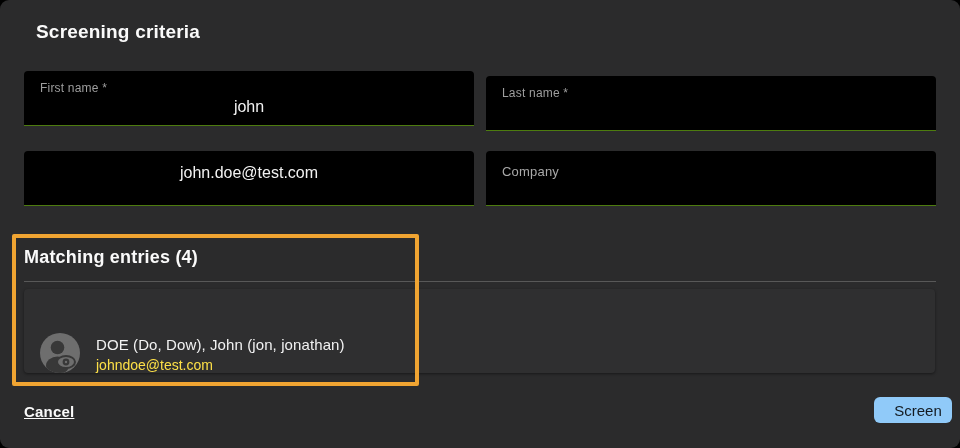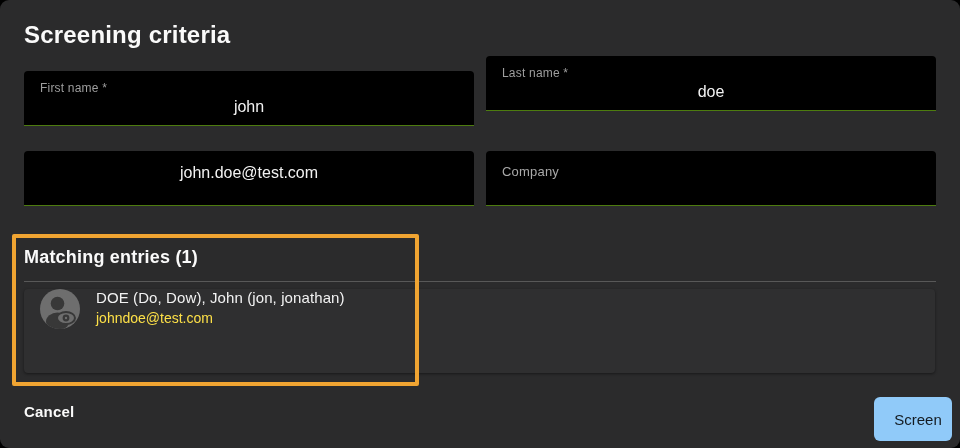--- a/index.html
+++ b/index.html
@@ -2,59 +2,59 @@
 <html><head>
 <meta charset="utf-8">
 <style>
   * { margin:0; padding:0; box-sizing:border-box; }
   html,body { width:960px; height:448px; background:#000; overflow:hidden;
               font-family:"Liberation Sans", sans-serif; }
   .stage { position:relative; width:960px; height:448px; background:#000; }
 
   .dialog { position:absolute; inset:0; background:#2b2b2c; border-radius:9px; }
 
-  .dialog-title { position:absolute; left:24px; top:21px;
-                  font-size:24px; font-weight:700; color:#fafafa; letter-spacing:.2px; }
+  .dialog-title { position:absolute; left:36px; top:21px;
+                  font-size:19px; font-weight:700; color:#fafafa; letter-spacing:.2px; }
 
   
   .field { position:absolute; width:450px; height:55px; background:#000000;
            border-radius:4px 4px 0 0; border-bottom:1px solid #4d7c0f;
            padding:10px 16px 0 16px; cursor:text; }
   .field-label { display:block; font-size:12px; color:#9e9e9e; letter-spacing:.2px; }
   .field-input { display:block; width:100%; border:none; outline:none; background:transparent;
                  color:#f2f2f2; font-size:16px; font-family:"Liberation Sans", sans-serif;
                  margin-top:3px; padding:0;text-align:center; }
   .field--f1 { left:24px;  top:71px; }
-  .field--f2 { left:486px; top:56px; }
+  .field--f2 { left:486px; top:76px; }
   .field--f3 { left:24px;  top:151px; }
   .field--f4 { left:486px; top:151px; }
   .field--empty { padding-top:13px; }
   .field--empty .field-label { font-size:13px; color:#a9a9a9; }
 
   
   .section-heading { position:absolute; left:24px; top:247px;
                      font-size:18px; font-weight:700; color:#fafafa; letter-spacing:.2px; }
   .section-divider { position:absolute; left:24px; top:281px; width:912px; height:1px;
                      background:#585858; }
 
   .entries-card { position:absolute; left:24px; top:289px; width:911px; height:84px;
                   background:#2f2f30; border-radius:4px;
                   box-shadow:0 1px 3px rgba(0,0,0,.45); }
-  .entry-row { display:flex; align-items:flex-start; height:100%; padding-left:16px;
+  .entry-row { display:flex; align-items:flex-end; height:100%; padding-left:16px;
                cursor:pointer; }
   .entry-avatar { width:40px; height:40px; flex:0 0 40px; }
   .entry-text { margin-left:16px; }
   .entry-name { font-size:15px; font-weight:500; color:#f2f2f2; letter-spacing:.1px; }
   .entry-email { font-size:14px; color:#fde047; margin-top:4px; }
 
   
   .cancel-btn { position:absolute; left:24px; top:403px; background:none; border:none;
                 font-family:"Liberation Sans", sans-serif; font-size:15px; font-weight:700;
-                color:#fafafa; cursor:pointer; letter-spacing:.2px; padding:0; }
-  .screen-btn { position:absolute; left:874px; top:397px; width:78px; height:44px;
+                color:#fafafa; cursor:pointer; letter-spacing:.2px; padding:0;text-decoration:underline; }
+  .screen-btn { position:absolute; left:874px; top:397px; width:78px; height:26px;
                 border:none; border-radius:6px; background:#90caf9;
                 font-family:"Liberation Sans", sans-serif; font-size:15px;
                 color:rgba(0,0,0,.87); cursor:pointer;padding-left:10px; }
 
   
   .annotation-box { position:absolute; left:12px; top:234px; width:407px; height:152px;
                     border:4px solid #f0a432; border-radius:2px; pointer-events:none;
                     z-index:10; }
 </style>
 </head>
@@ -65,33 +65,32 @@
 
     <div class="dialog-title">Screening criteria</div>
 
     <div class="field field--f1">
       <span class="field-label">First name *</span>
       <input class="field-input" value="john" style="">
     </div>
 
     <div class="field field--f2">
       <span class="field-label">Last name *</span>
-      <input class="field-input" value="doe" style="">
     </div>
 
     <div class="field field--f3">
       <input class="field-input" value="john.doe@test.com" style="">
     </div>
 
     <div class="field field--f4 field--empty">
       <span class="field-label">Company</span>
       <input class="field-input" style="">
     </div>
 
-    <div class="section-heading">Matching entries (1)</div>
+    <div class="section-heading">Matching entries (4)</div>
     <div class="section-divider"></div>
 
     <div class="entries-card">
       <div class="entry-row">
         <svg class="entry-avatar" viewBox="0 0 40 40" xmlns="http://www.w3.org/2000/svg">
           <defs>
               <clipPath id="discClip">
                 <circle cx="20" cy="20" r="20"></circle>
               </clipPath>
             </defs>

